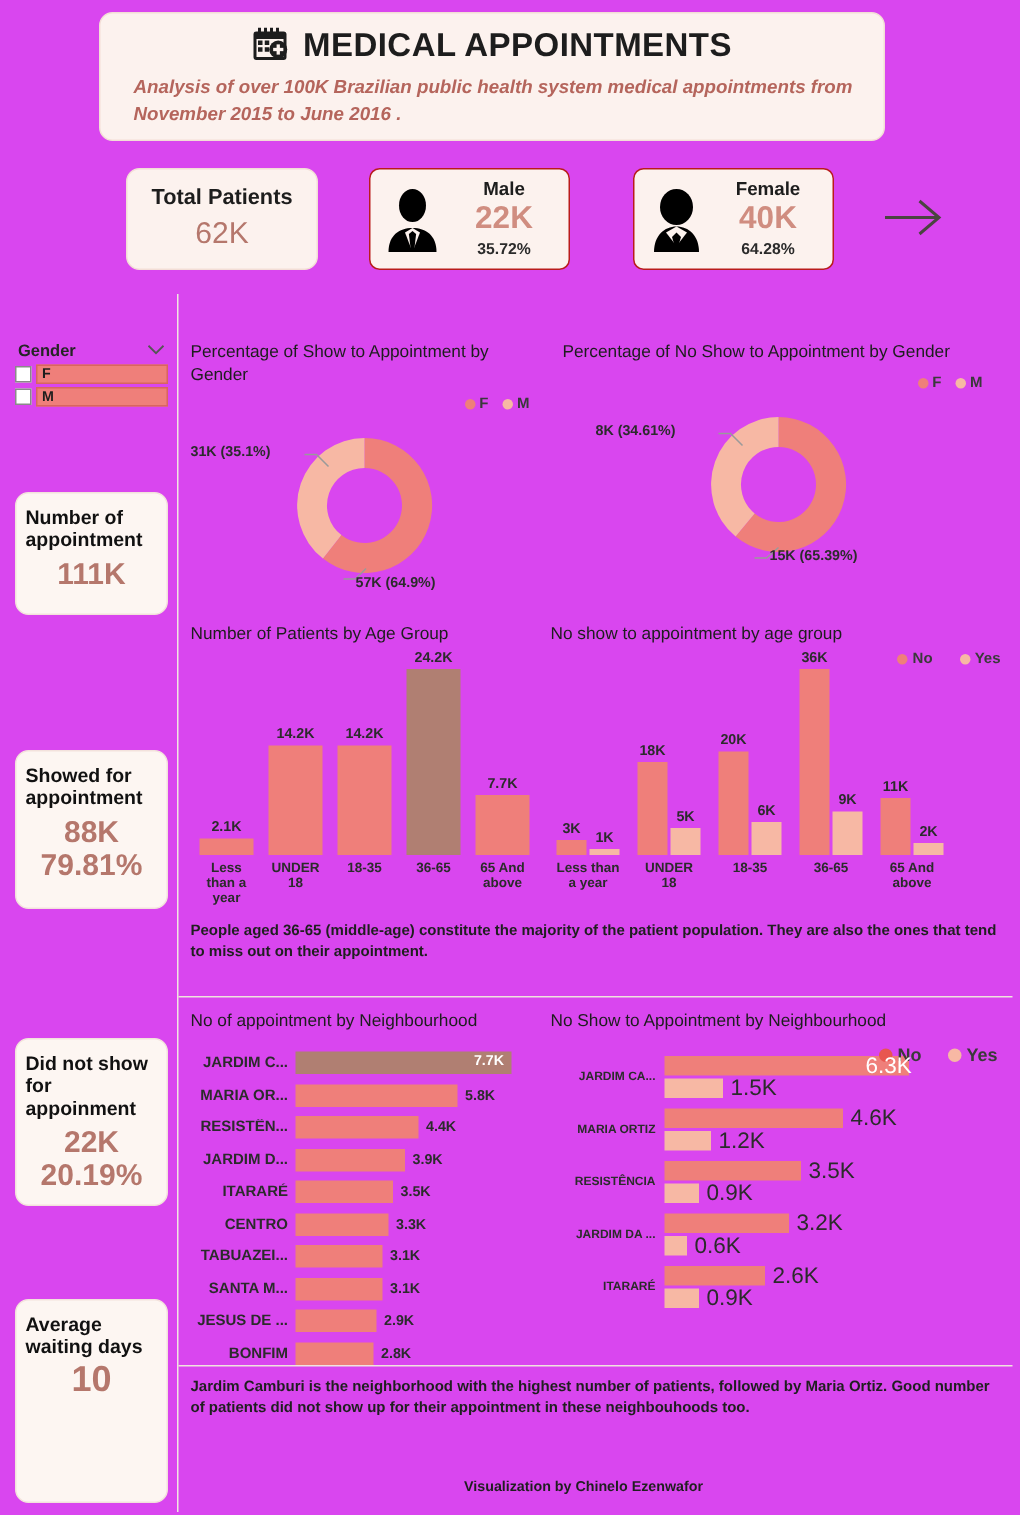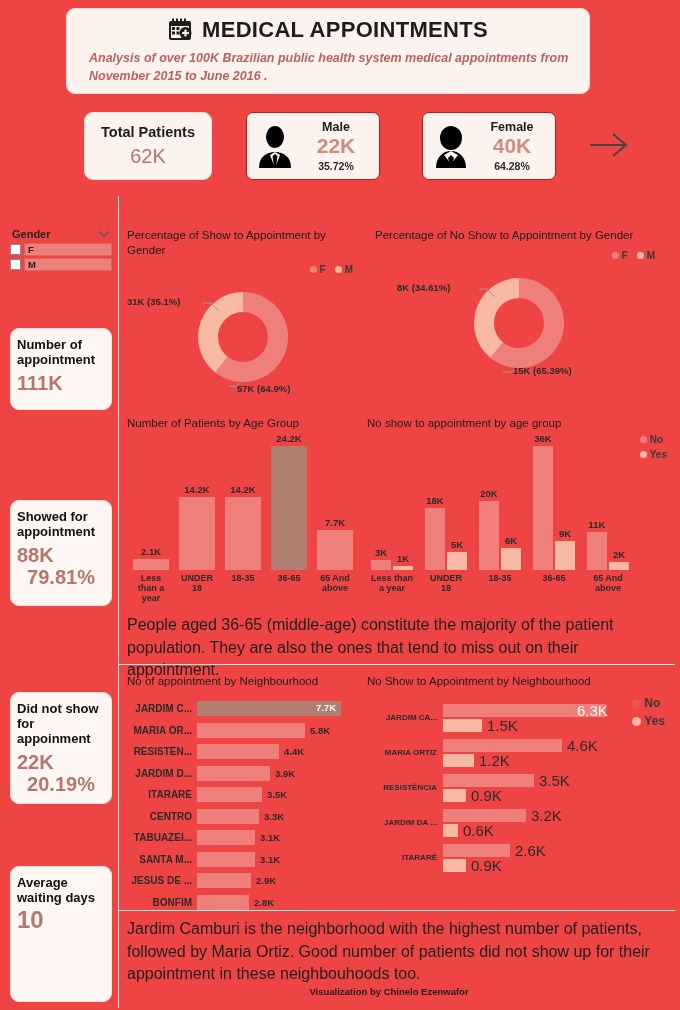--- a/index.html
+++ b/index.html
@@ -3,21 +3,21 @@
 <meta charset="utf-8">
 <style>
   * { box-sizing: border-box; margin: 0; padding: 0; }
   body {
     width: 680px; height: 1010px;
     background: #fdf8f4;
     font-family: "Liberation Sans", sans-serif;
     position: relative;
     overflow: hidden;
   }
-  .page { position: absolute; inset: 0; background: #ef4444; }
+  .page { position: absolute; inset: 0; background: #d946ef; }
 
   
   .header-card {
     position: absolute; left: 66px; top: 8px; width: 524px; height: 86px;
     background: #fcf2ee; border: 1px solid #f3ded6; border-radius: 9px;
   }
   .header-title-row {
     display: flex; align-items: center; justify-content: center;
     gap: 10px; padding-top: 8px;
   }
@@ -72,21 +72,21 @@
 
   .side-card {
     position: absolute; left: 10px; width: 102px;
     background: #fdf6f2; border: 1px solid #f3e2dc; border-radius: 9px;
     padding: 8px 6px;
   }
   .side-card .sc-lbl {
     font-size: 13px; font-weight: bold; color: #111; line-height: 1.16;
   }
   .side-card .sc-val {
-    font-size: 20px; font-weight: bold; color: #b5776c; margin-top: 6px;
+    font-size: 20px; font-weight: bold; color: #b5776c; text-align: center; margin-top: 6px;
     line-height: 1.08;
   }
   .side-card .sc-val2 { font-size: 20px; font-weight: bold; color: #b5776c; text-align: center; line-height: 1.08;}
   #card-appt { top: 328px; height: 82px; }
   #card-showed { top: 500px; height: 106px; }
   #card-noshow { top: 692px; height: 112px; }
   #card-wait  { top: 866px; height: 136px; }
   #card-wait .sc-val { font-size: 24px; margin-top: 2px; }
 
   
@@ -97,21 +97,21 @@
     font-size: 11.5px; color: #1d1d1d; line-height: 1.28; font-weight: normal;
   }
 
   .panel { position: absolute; }
 
   
   .legend { display: flex; gap: 9px; align-items: center; }
   .legend .li { display: flex; align-items: center; gap: 3px; }
   .legend .dot { width: 7px; height: 7px; border-radius: 50%; flex: none; }
   .legend .lt { font-size: 10px; font-weight: bold; color: #3a3a3a; }
-  .legend.vert { flex-direction: column; align-items: flex-start; gap: 4px; }
+  .legend.vert { flex-direction: row; align-items: flex-start; gap: 18px; }
   .legend.big .dot { width: 9px; height: 9px; }
   .legend.big .lt { font-size: 12px; }
 
   
   .donut-wrap { position: relative; }
   .donut-lbl { position: absolute; font-size: 9.5px; font-weight: bold; color: #2b2b2b; white-space: nowrap; }
   .vgroup { display: flex; flex-direction: column; align-items: center; }
   .vbar { width: 100%; }
   .vlabel { font-size: 9.5px; font-weight: bold; color: #2b2b2b; margin-bottom: 2px; }
   .xtick { font-size: 9px; font-weight: bold; color: #2b2b2b; text-align: center; line-height: 1.15; margin-top: 3px; width: 52px; }
@@ -128,21 +128,21 @@
   .pairblk { display: flex; align-items: center; margin-bottom: 5px; }
   .pairname { width: 76px; text-align: right; font-size: 8px; font-weight: bold;
               color: #2b2b2b; padding-right: 6px; white-space: nowrap; }
   .pairbars { flex: 1; }
   .pbrow { display: flex; align-items: center; height: 15px; }
   .pbar { height: 13px; }
   .pval { font-size: 15px; font-weight: normal; color: #2b2b2b; padding-left: 5px; }
   .pval.inside { color: #fff; margin-left: -34px; position: relative; }
 
   
-  .insight { position: absolute; font-size: 16px; color: #1f1f1f; line-height: 1.42; }
+  .insight { position: absolute; font-size: 10px; color: #1f1f1f; line-height: 1.42; font-weight: bold; }
   .credit { position: absolute; font-size: 9.5px; font-weight: bold; color: #1f1f1f; }
   .sep { position: absolute; height: 1px; background: #f0e4de; }
 </style>
 </head>
 <body>
 
 <div class="page">
 
   <div class="header-card">
     <div class="header-title-row">

